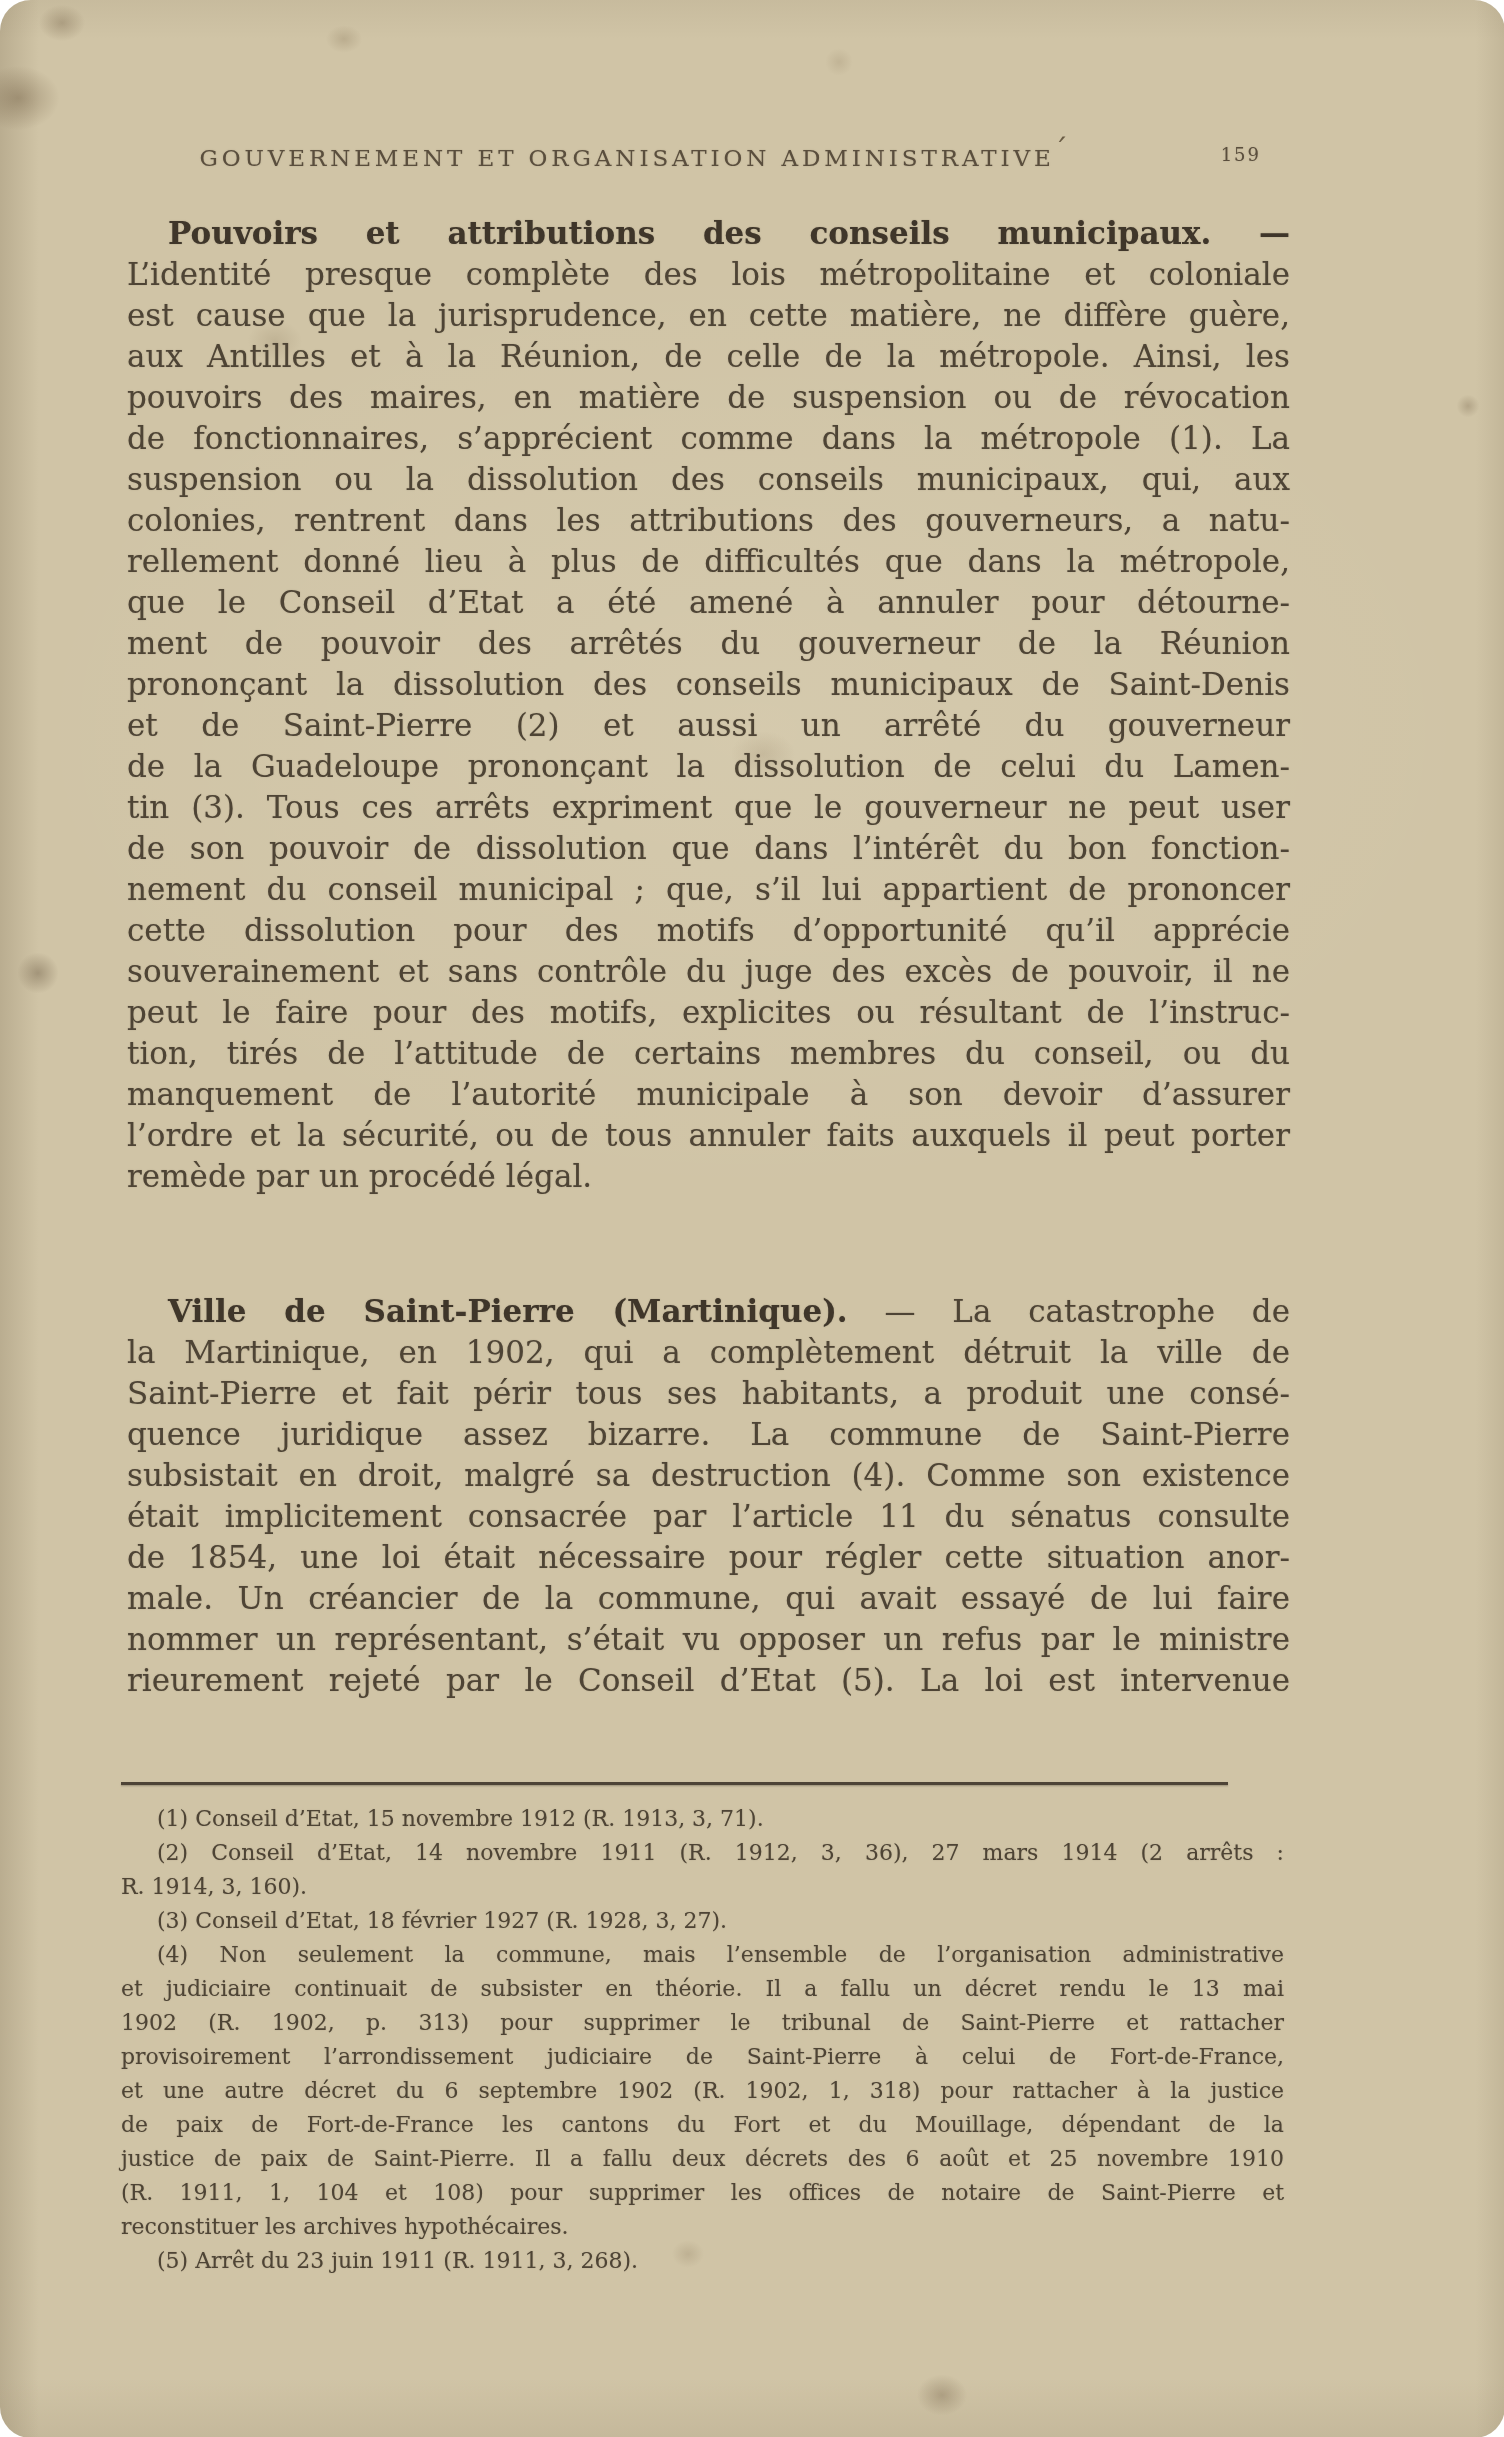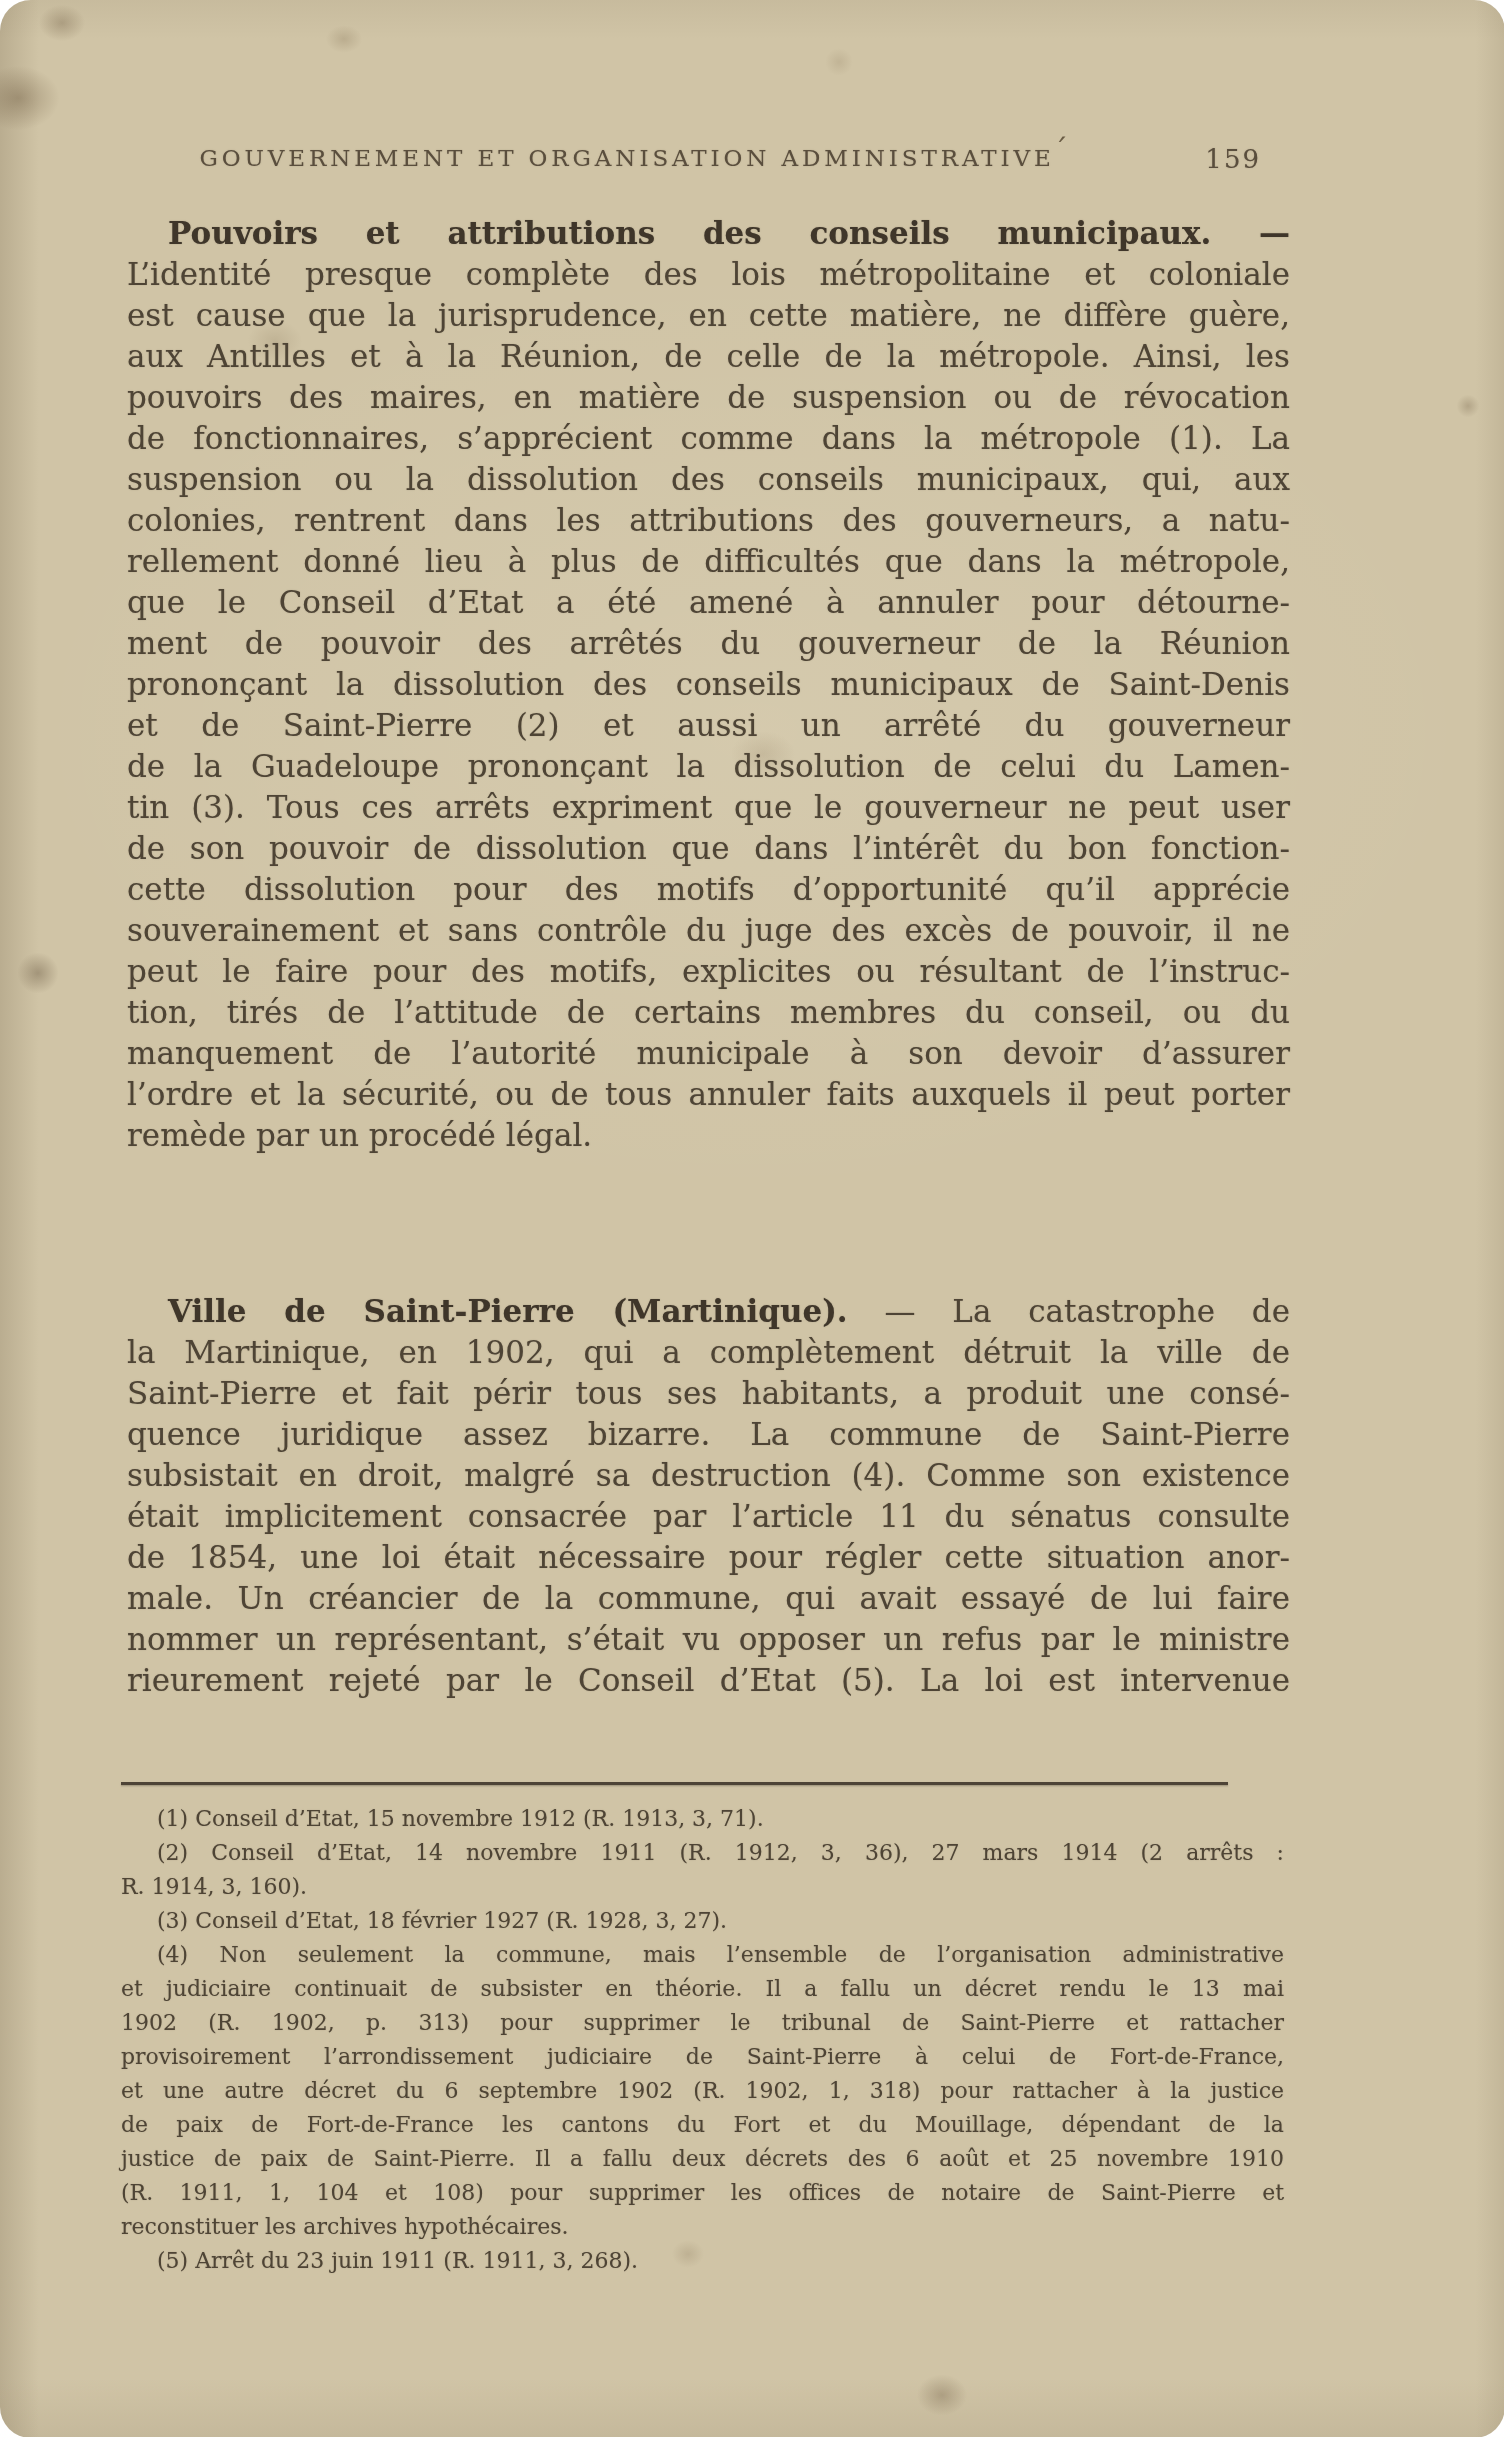--- a/index.html
+++ b/index.html
@@ -49,21 +49,21 @@
     font-size: 23px;
     letter-spacing: 3.9px;
     color: #5a4e3d;
     text-shadow: 0 0 1.3px rgba(90,78,61,.35);
     white-space: nowrap;
   }
   .folio {
     position: absolute;
     right: 23px;
     top: -1.3px;
-    font-size: 26px;
+    font-size: 18px;
     letter-spacing: 2px;
     color: #5a4e3d;
     text-shadow: 0 0 1.3px rgba(90,78,61,.35);
   }
   .stray-mark {
     position: absolute;
     right: 216px;
     top: -13px;
     font-size: 30px;
     color: #6a5c45;
@@ -144,20 +144,21 @@
     <div class="ln">suspension ou la dissolution des conseils municipaux, qui, aux</div>
     <div class="ln">colonies, rentrent dans les attributions des gouverneurs, a natu-</div>
     <div class="ln">rellement donné lieu à plus de difficultés que dans la métropole,</div>
     <div class="ln">que le Conseil d’Etat a été amené à annuler pour détourne-</div>
     <div class="ln">ment de pouvoir des arrêtés du gouverneur de la Réunion</div>
     <div class="ln">prononçant la dissolution des conseils municipaux de Saint-Denis</div>
     <div class="ln">et de Saint-Pierre (2) et aussi un arrêté du gouverneur</div>
     <div class="ln">de la Guadeloupe prononçant la dissolution de celui du Lamen-</div>
     <div class="ln">tin (3). Tous ces arrêts expriment que le gouverneur ne peut user</div>
     <div class="ln">de son pouvoir de dissolution que dans l’intérêt du bon fonction-</div>
+    <div class="ln">nement du conseil municipal ; que, s’il lui appartient de prononcer</div>
     <div class="ln">cette dissolution pour des motifs d’opportunité qu’il apprécie</div>
     <div class="ln">souverainement et sans contrôle du juge des excès de pouvoir, il ne</div>
     <div class="ln">peut le faire pour des motifs, explicites ou résultant de l’instruc-</div>
     <div class="ln">tion, tirés de l’attitude de certains membres du conseil, ou du</div>
     <div class="ln">manquement de l’autorité municipale à son devoir d’assurer</div>
     <div class="ln">l’ordre et la sécurité, ou de tous annuler faits auxquels il peut porter</div>
     <div class="ln left">remède par un procédé légal.</div>
   </div>
 
   <div class="textblock body-text para-2">

